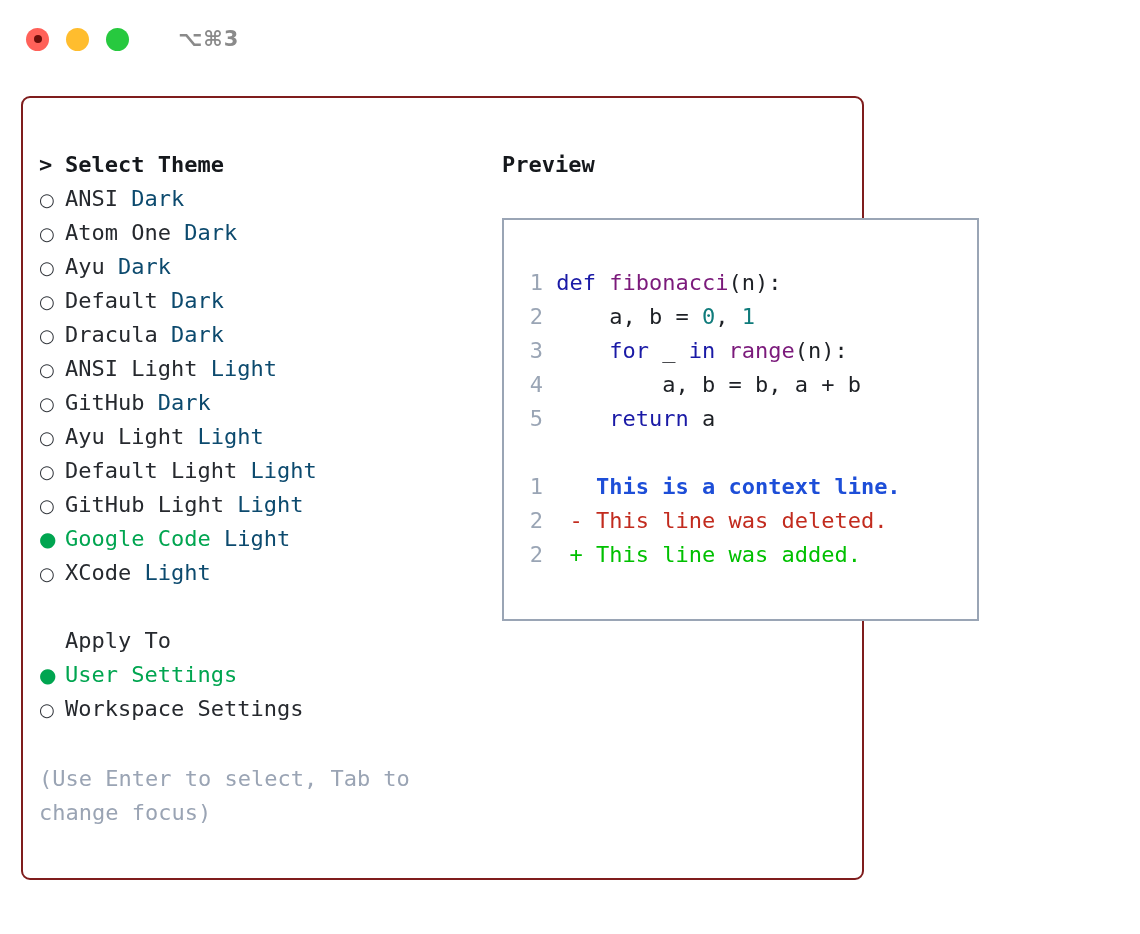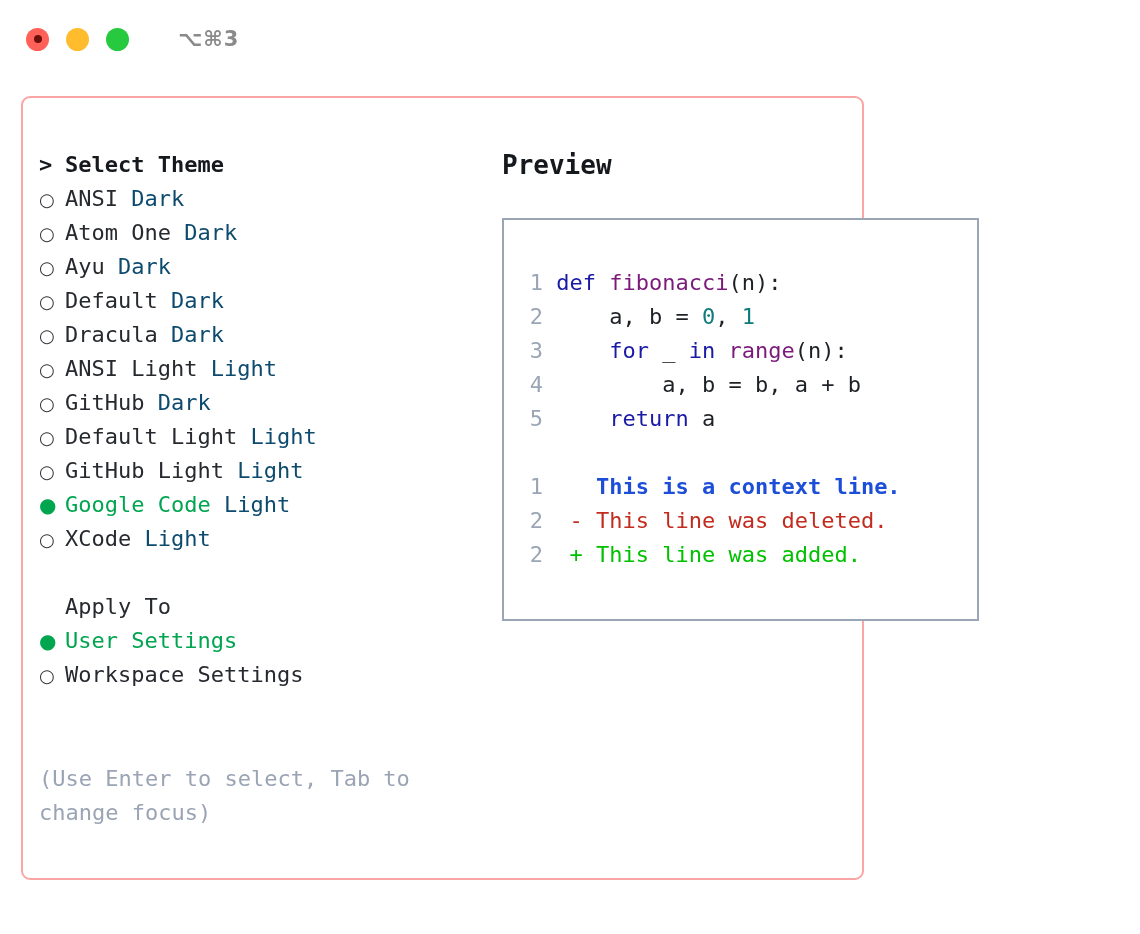--- a/index.html
+++ b/index.html
@@ -69,21 +69,21 @@
     line-height: 1;
   }
 
   
   .panel {
     position: absolute;
     left: 21px;
     top: 96px;
     width: 843px;
     height: 784px;
-    border: 2px solid #fca5a5;
+    border: 2px solid #7f1d1d;
     border-radius: 9px;
     box-sizing: border-box;
     background: #ffffff;
   }
 
   .panel-inner {
     position: absolute;
     left: 0; top: 0;
     width: 100%;
     height: 100%;
@@ -149,21 +149,21 @@
   }
 
   
   .right-col {
     position: absolute;
     left: 479px;
     top: 50px;
     width: 490px;
   }
   .preview-title {
-    font-size: 26px;
+    font-size: 22px;
     font-weight: 700;
     color: #15181c;
     line-height: 34px;
   }
   .preview-box {
     margin-top: 36px;
     width: 477px;
     height: 403px;
     border: 2px solid #9aa5b5;
     box-sizing: border-box;
@@ -218,20 +218,21 @@
           <span class="prompt-caret">&gt;</span><span>Select Theme</span>
         </div>
         <div id="theme-list">
             <div class="row"><span class="bullet">○</span><span class="theme-name">ANSI</span><span> </span><span class="theme-kind">Dark</span></div>
             <div class="row"><span class="bullet">○</span><span class="theme-name">Atom One</span><span> </span><span class="theme-kind">Dark</span></div>
             <div class="row"><span class="bullet">○</span><span class="theme-name">Ayu</span><span> </span><span class="theme-kind">Dark</span></div>
             <div class="row"><span class="bullet">○</span><span class="theme-name">Default</span><span> </span><span class="theme-kind">Dark</span></div>
             <div class="row"><span class="bullet">○</span><span class="theme-name">Dracula</span><span> </span><span class="theme-kind">Dark</span></div>
             <div class="row"><span class="bullet">○</span><span class="theme-name">ANSI Light</span><span> </span><span class="theme-kind">Light</span></div>
             <div class="row"><span class="bullet">○</span><span class="theme-name">GitHub</span><span> </span><span class="theme-kind">Dark</span></div>
+            <div class="row"><span class="bullet">○</span><span class="theme-name">Ayu Light</span><span> </span><span class="theme-kind">Light</span></div>
             <div class="row"><span class="bullet">○</span><span class="theme-name">Default Light</span><span> </span><span class="theme-kind">Light</span></div>
             <div class="row"><span class="bullet">○</span><span class="theme-name">GitHub Light</span><span> </span><span class="theme-kind">Light</span></div>
             <div class="row"><span class="bullet sel">●</span><span class="theme-name sel">Google Code</span><span> </span><span class="theme-kind">Light</span></div>
             <div class="row"><span class="bullet">○</span><span class="theme-name">XCode</span><span> </span><span class="theme-kind">Light</span></div>
           </div>
 
         <div class="spacer-row"></div>
 
         <div class="row apply-title">Apply To</div>
         <div id="apply-list">

